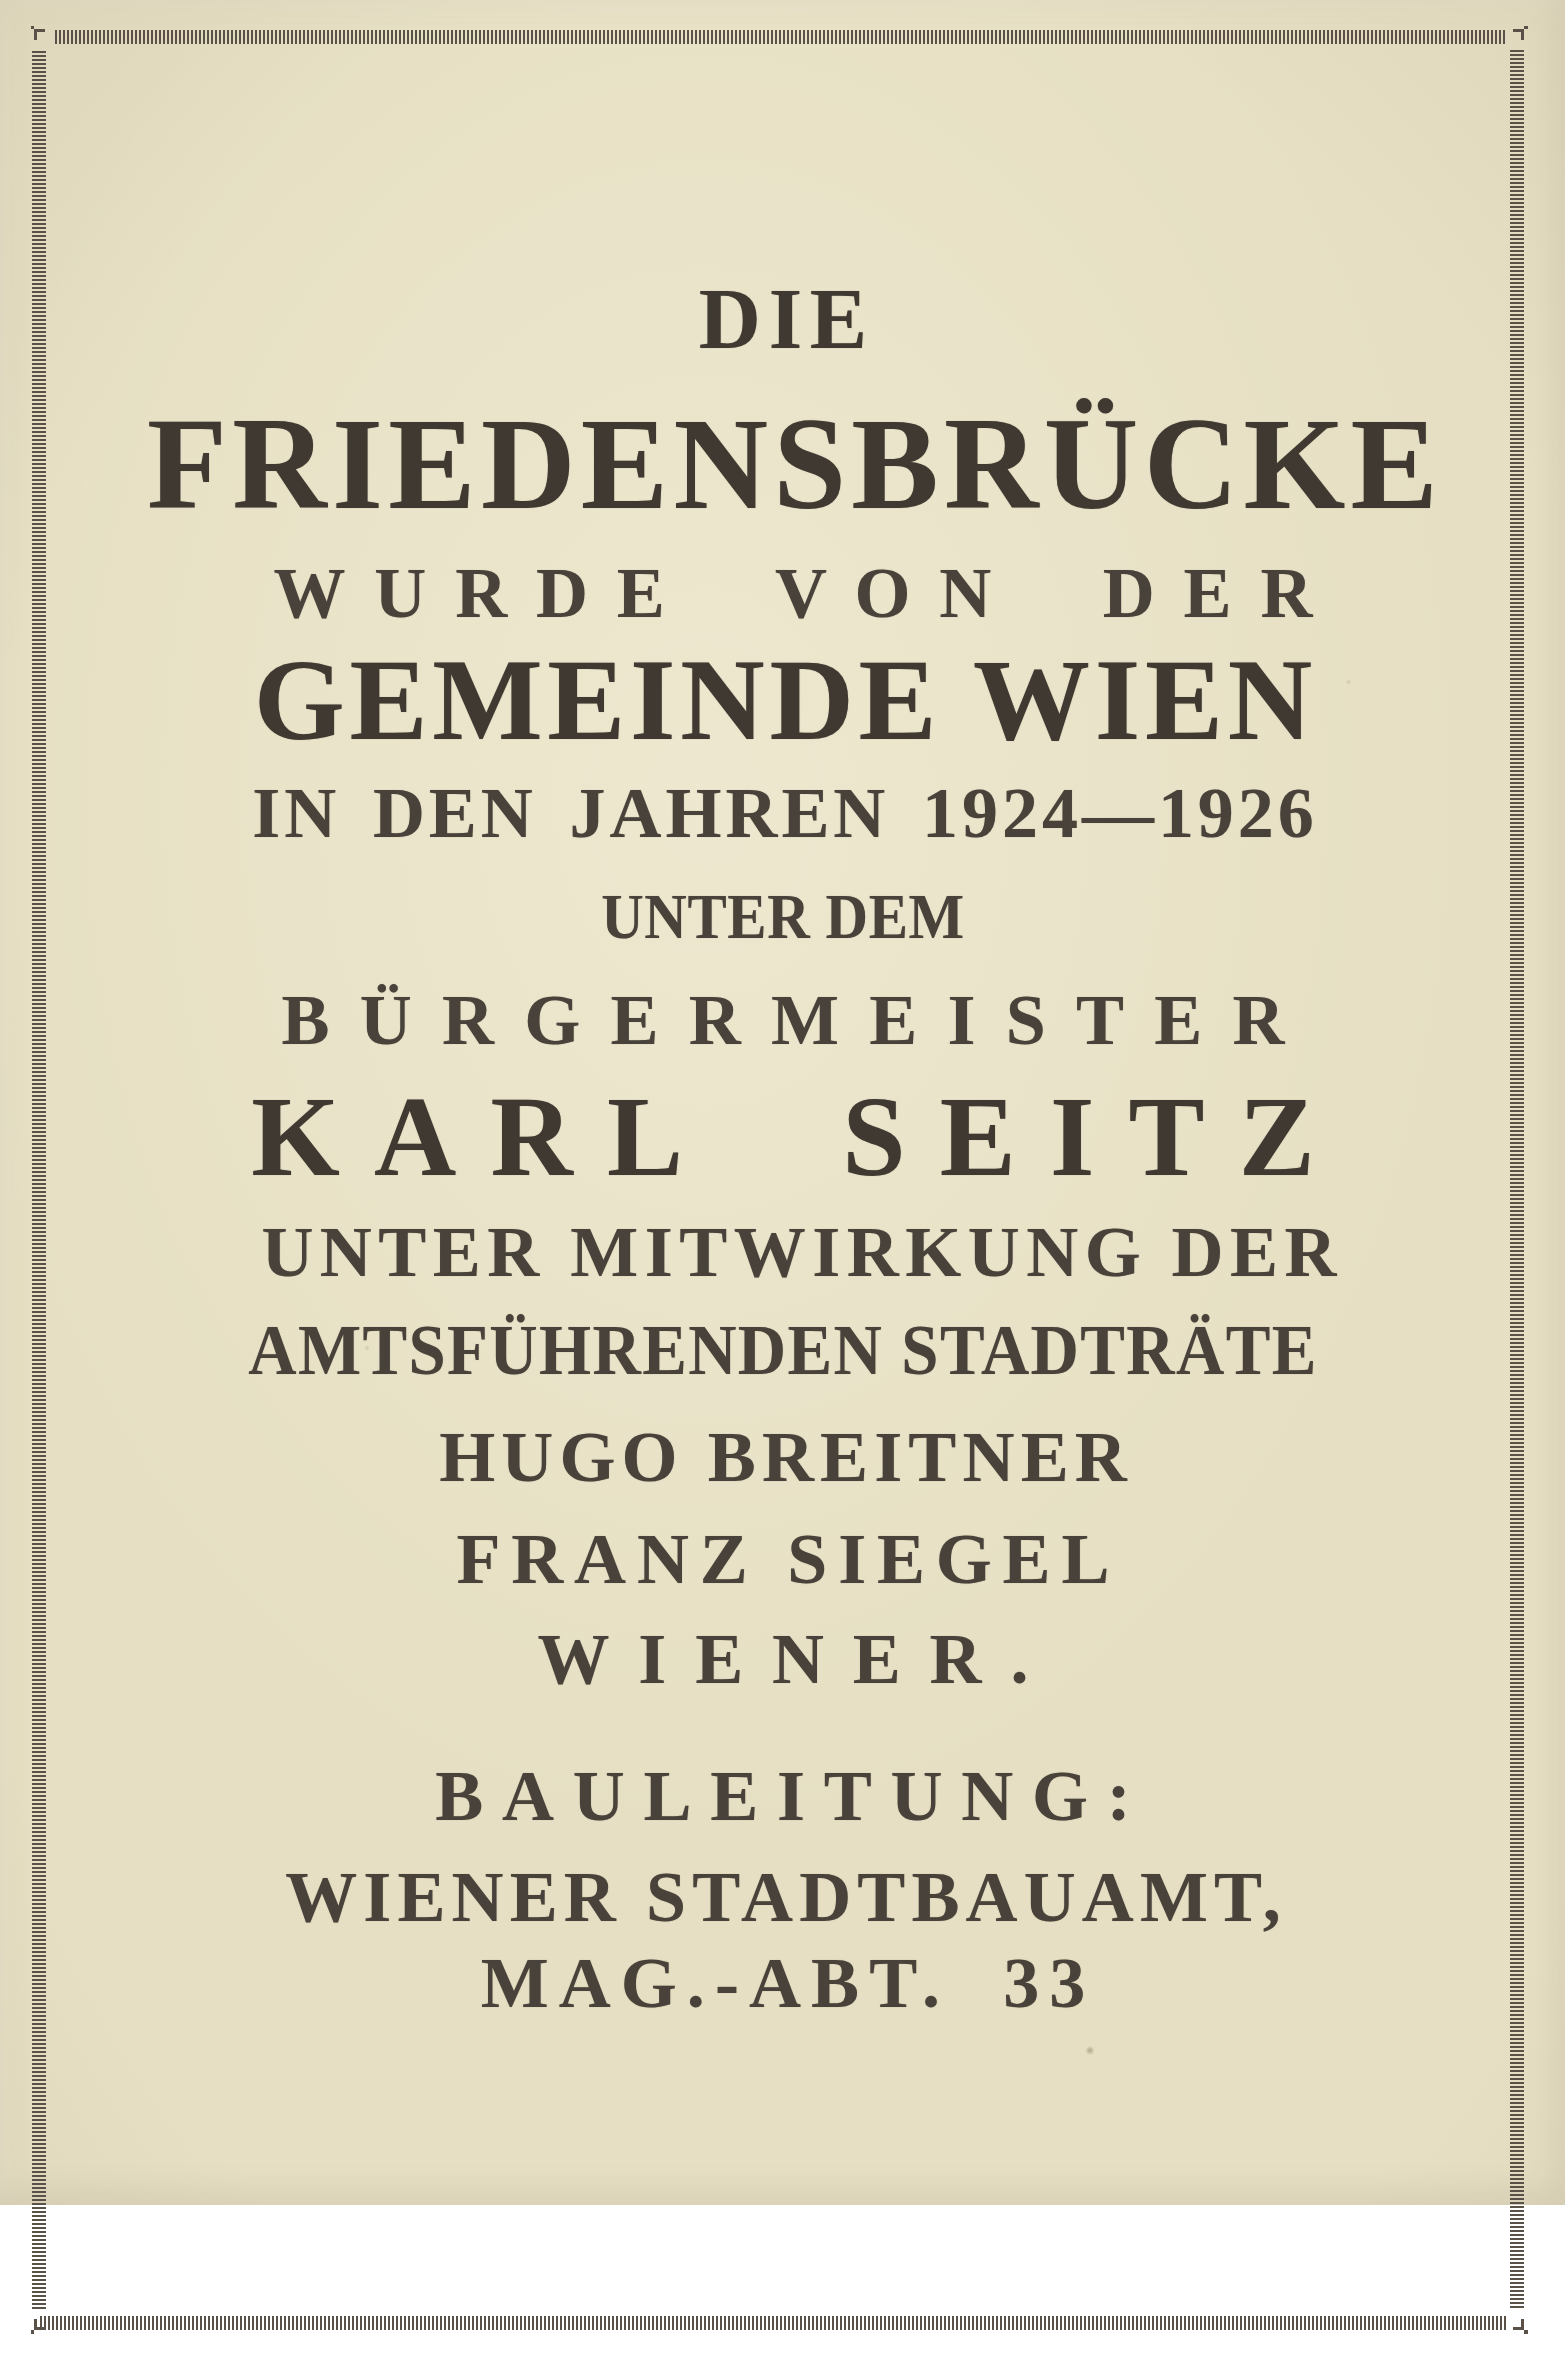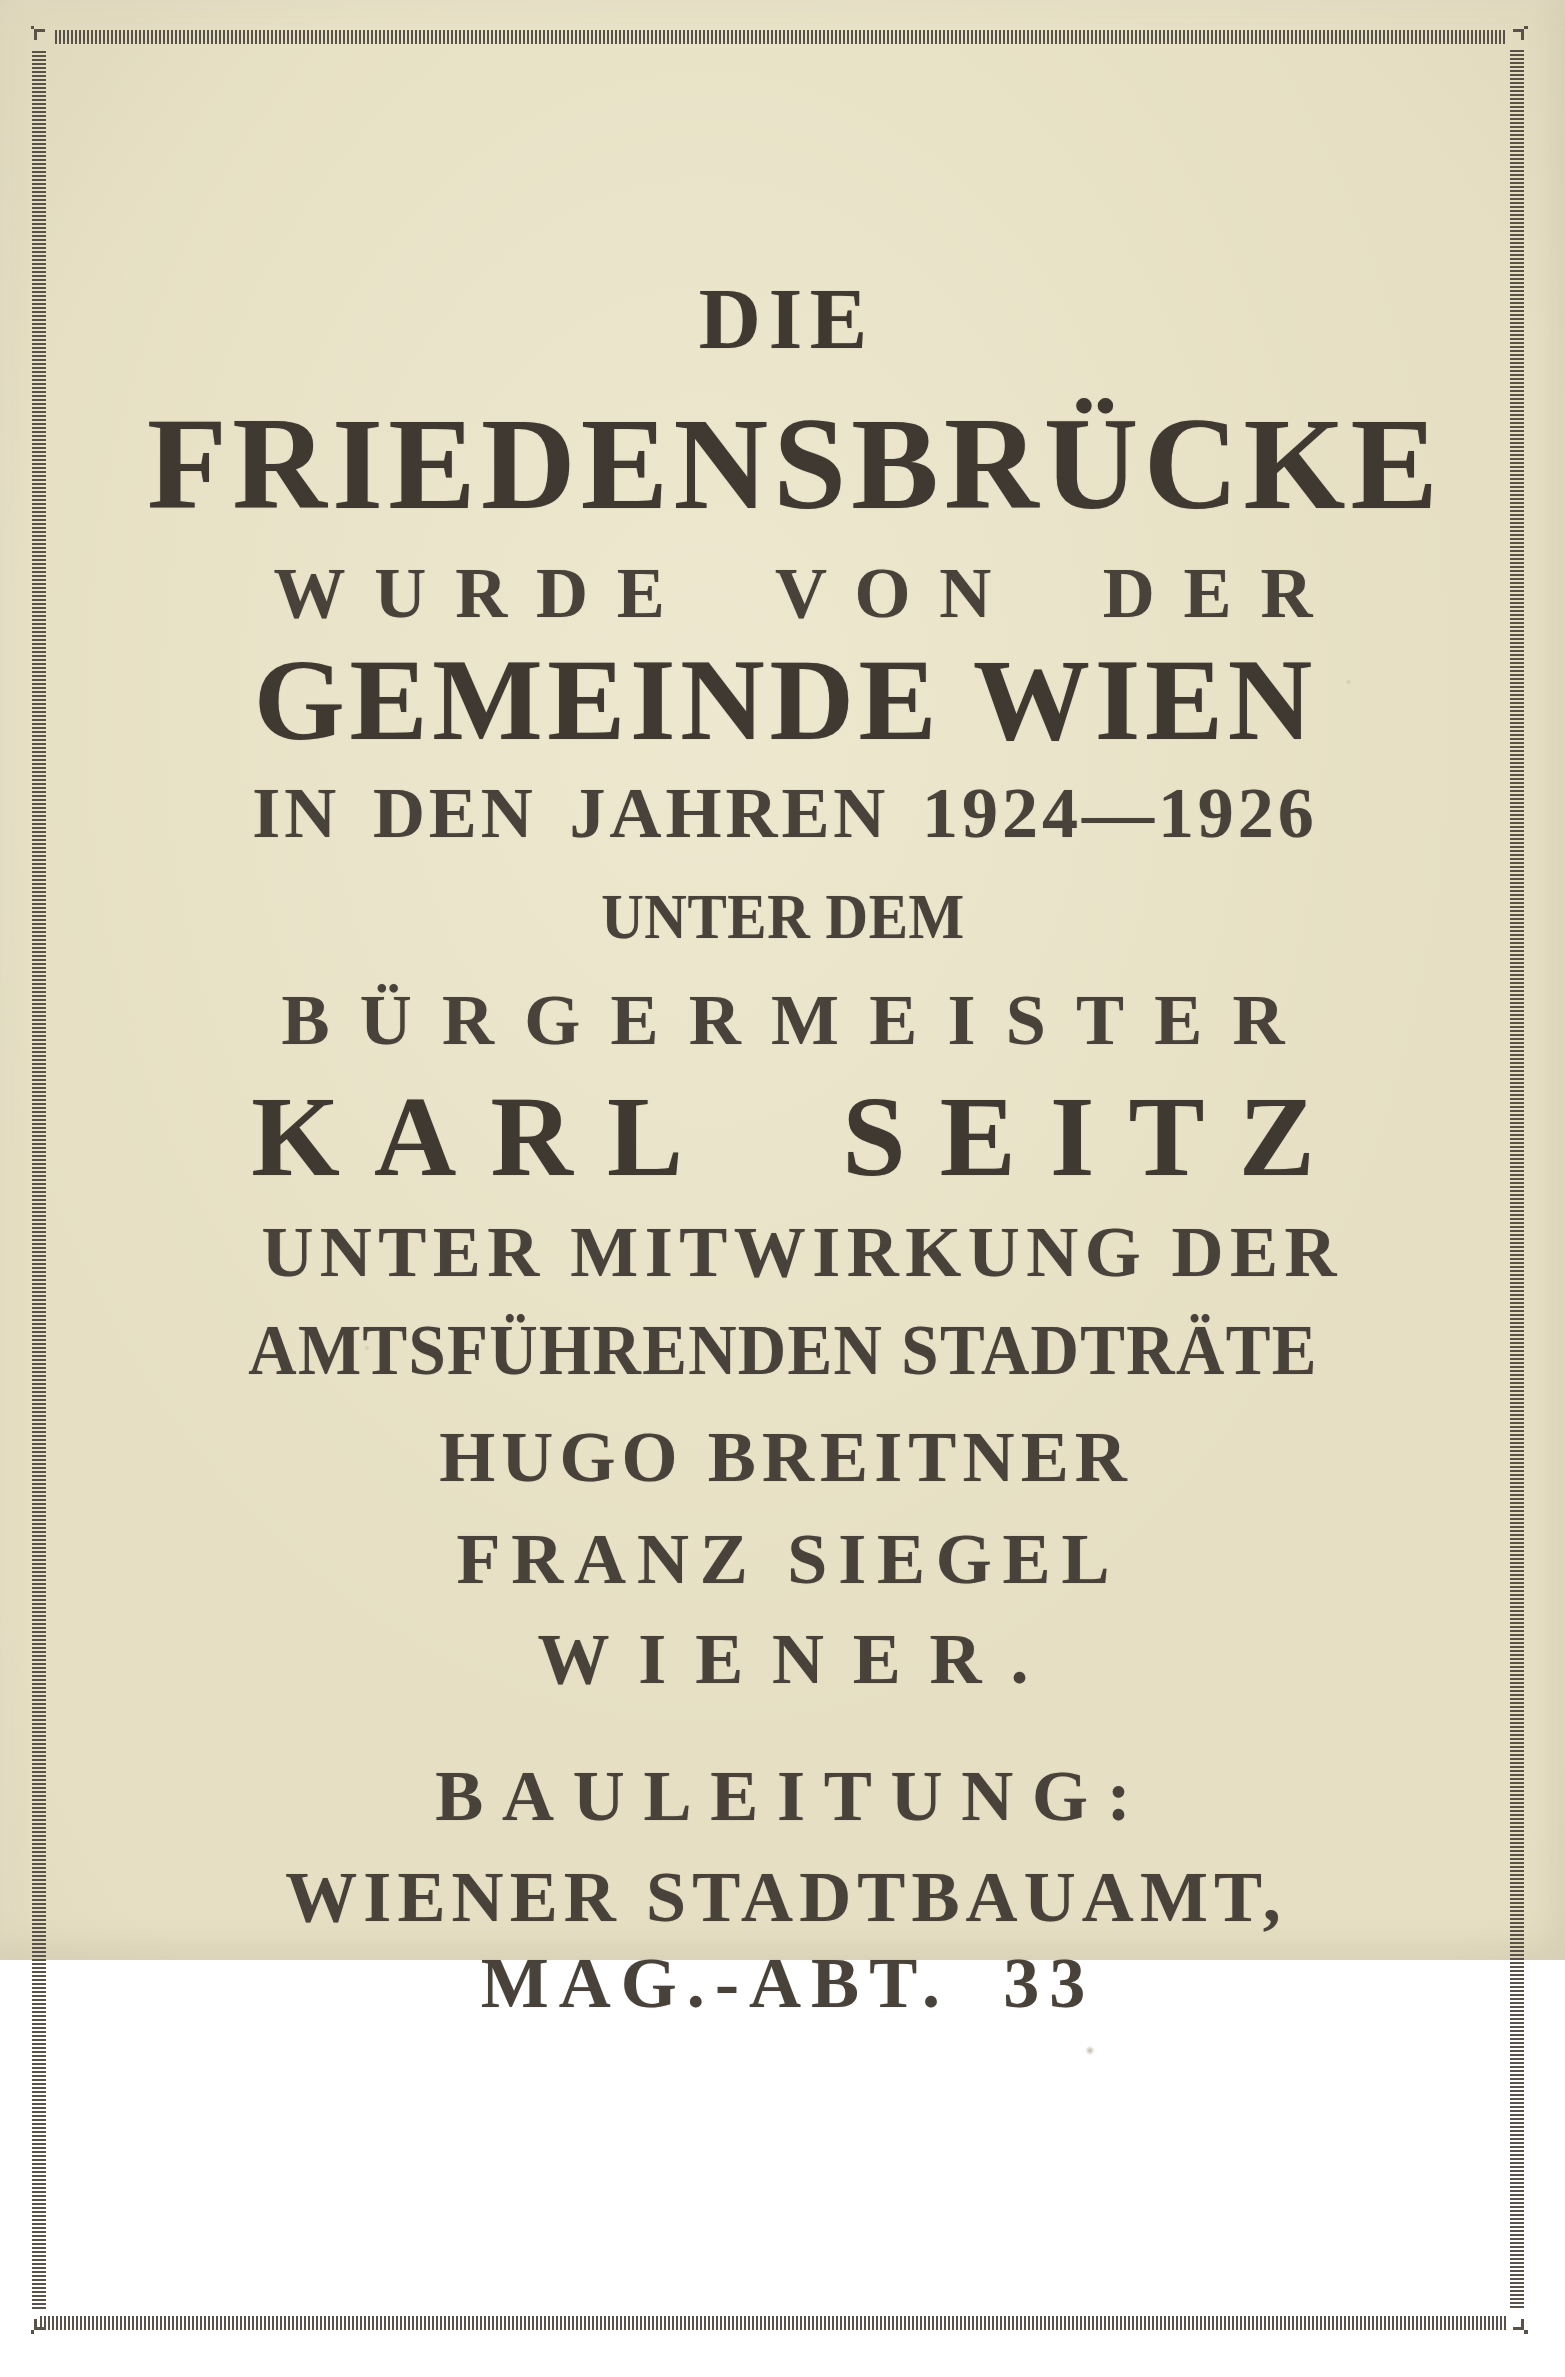--- a/index.html
+++ b/index.html
@@ -10,21 +10,21 @@
   }
   *{box-sizing:border-box;}
   html,body{margin:0;padding:0;}
   body{
     width:1566px;height:2377px;
     font-family:"Liberation Serif","DejaVu Serif",serif;
     overflow:hidden;
   }
   .page{
     position:relative;
-    width:1566px;height:1960px;
+    width:1566px;height:2205px;
     background:
       radial-gradient(ellipse 1086px 1486px at 45% 36%, rgba(255,252,236,0.30), rgba(255,252,236,0) 72%),
       radial-gradient(ellipse 1486px 2058px at 52% 55%, rgba(0,0,0,0) 60%, rgba(118,106,80,0.14) 100%),
       var(--paper);
     box-shadow: inset -5.7px -8px 34px rgba(130,118,92,0.18), inset 3.4px 2.3px 23px rgba(255,252,240,0.25);
   }
   
   .band{position:absolute;}
   .band-top{
     left:55px;top:30px;width:1452px;height:14.3px;

